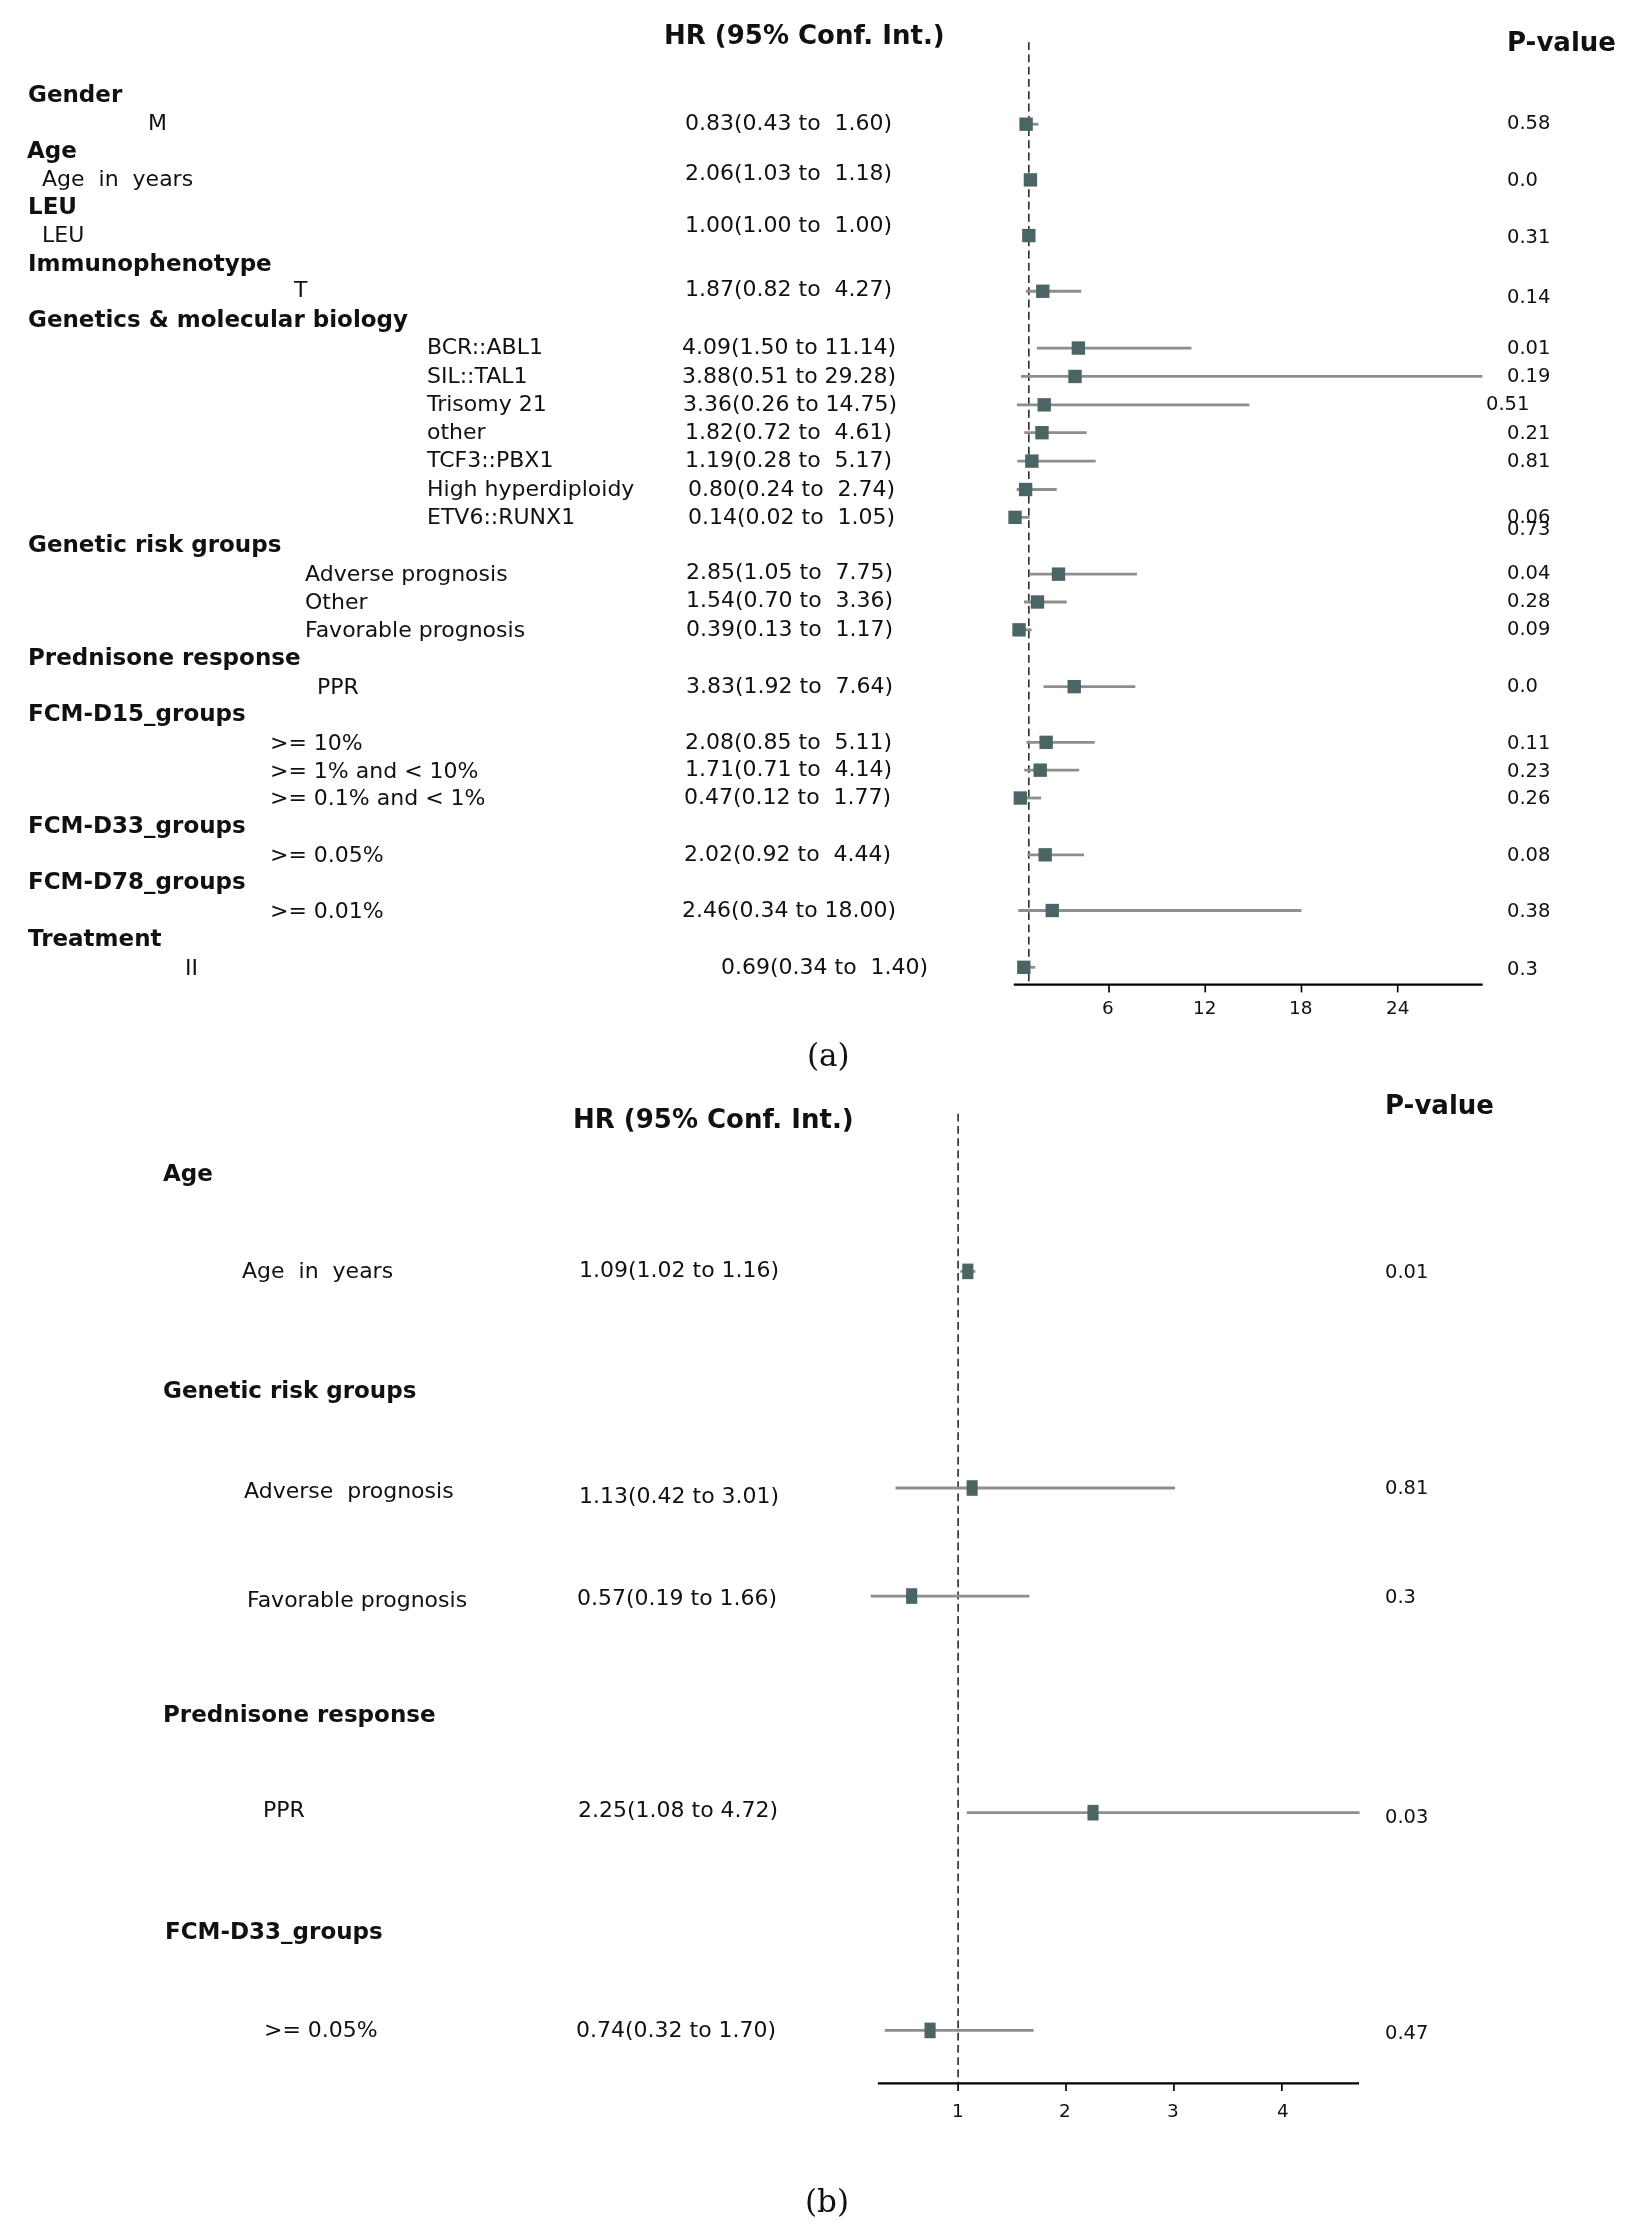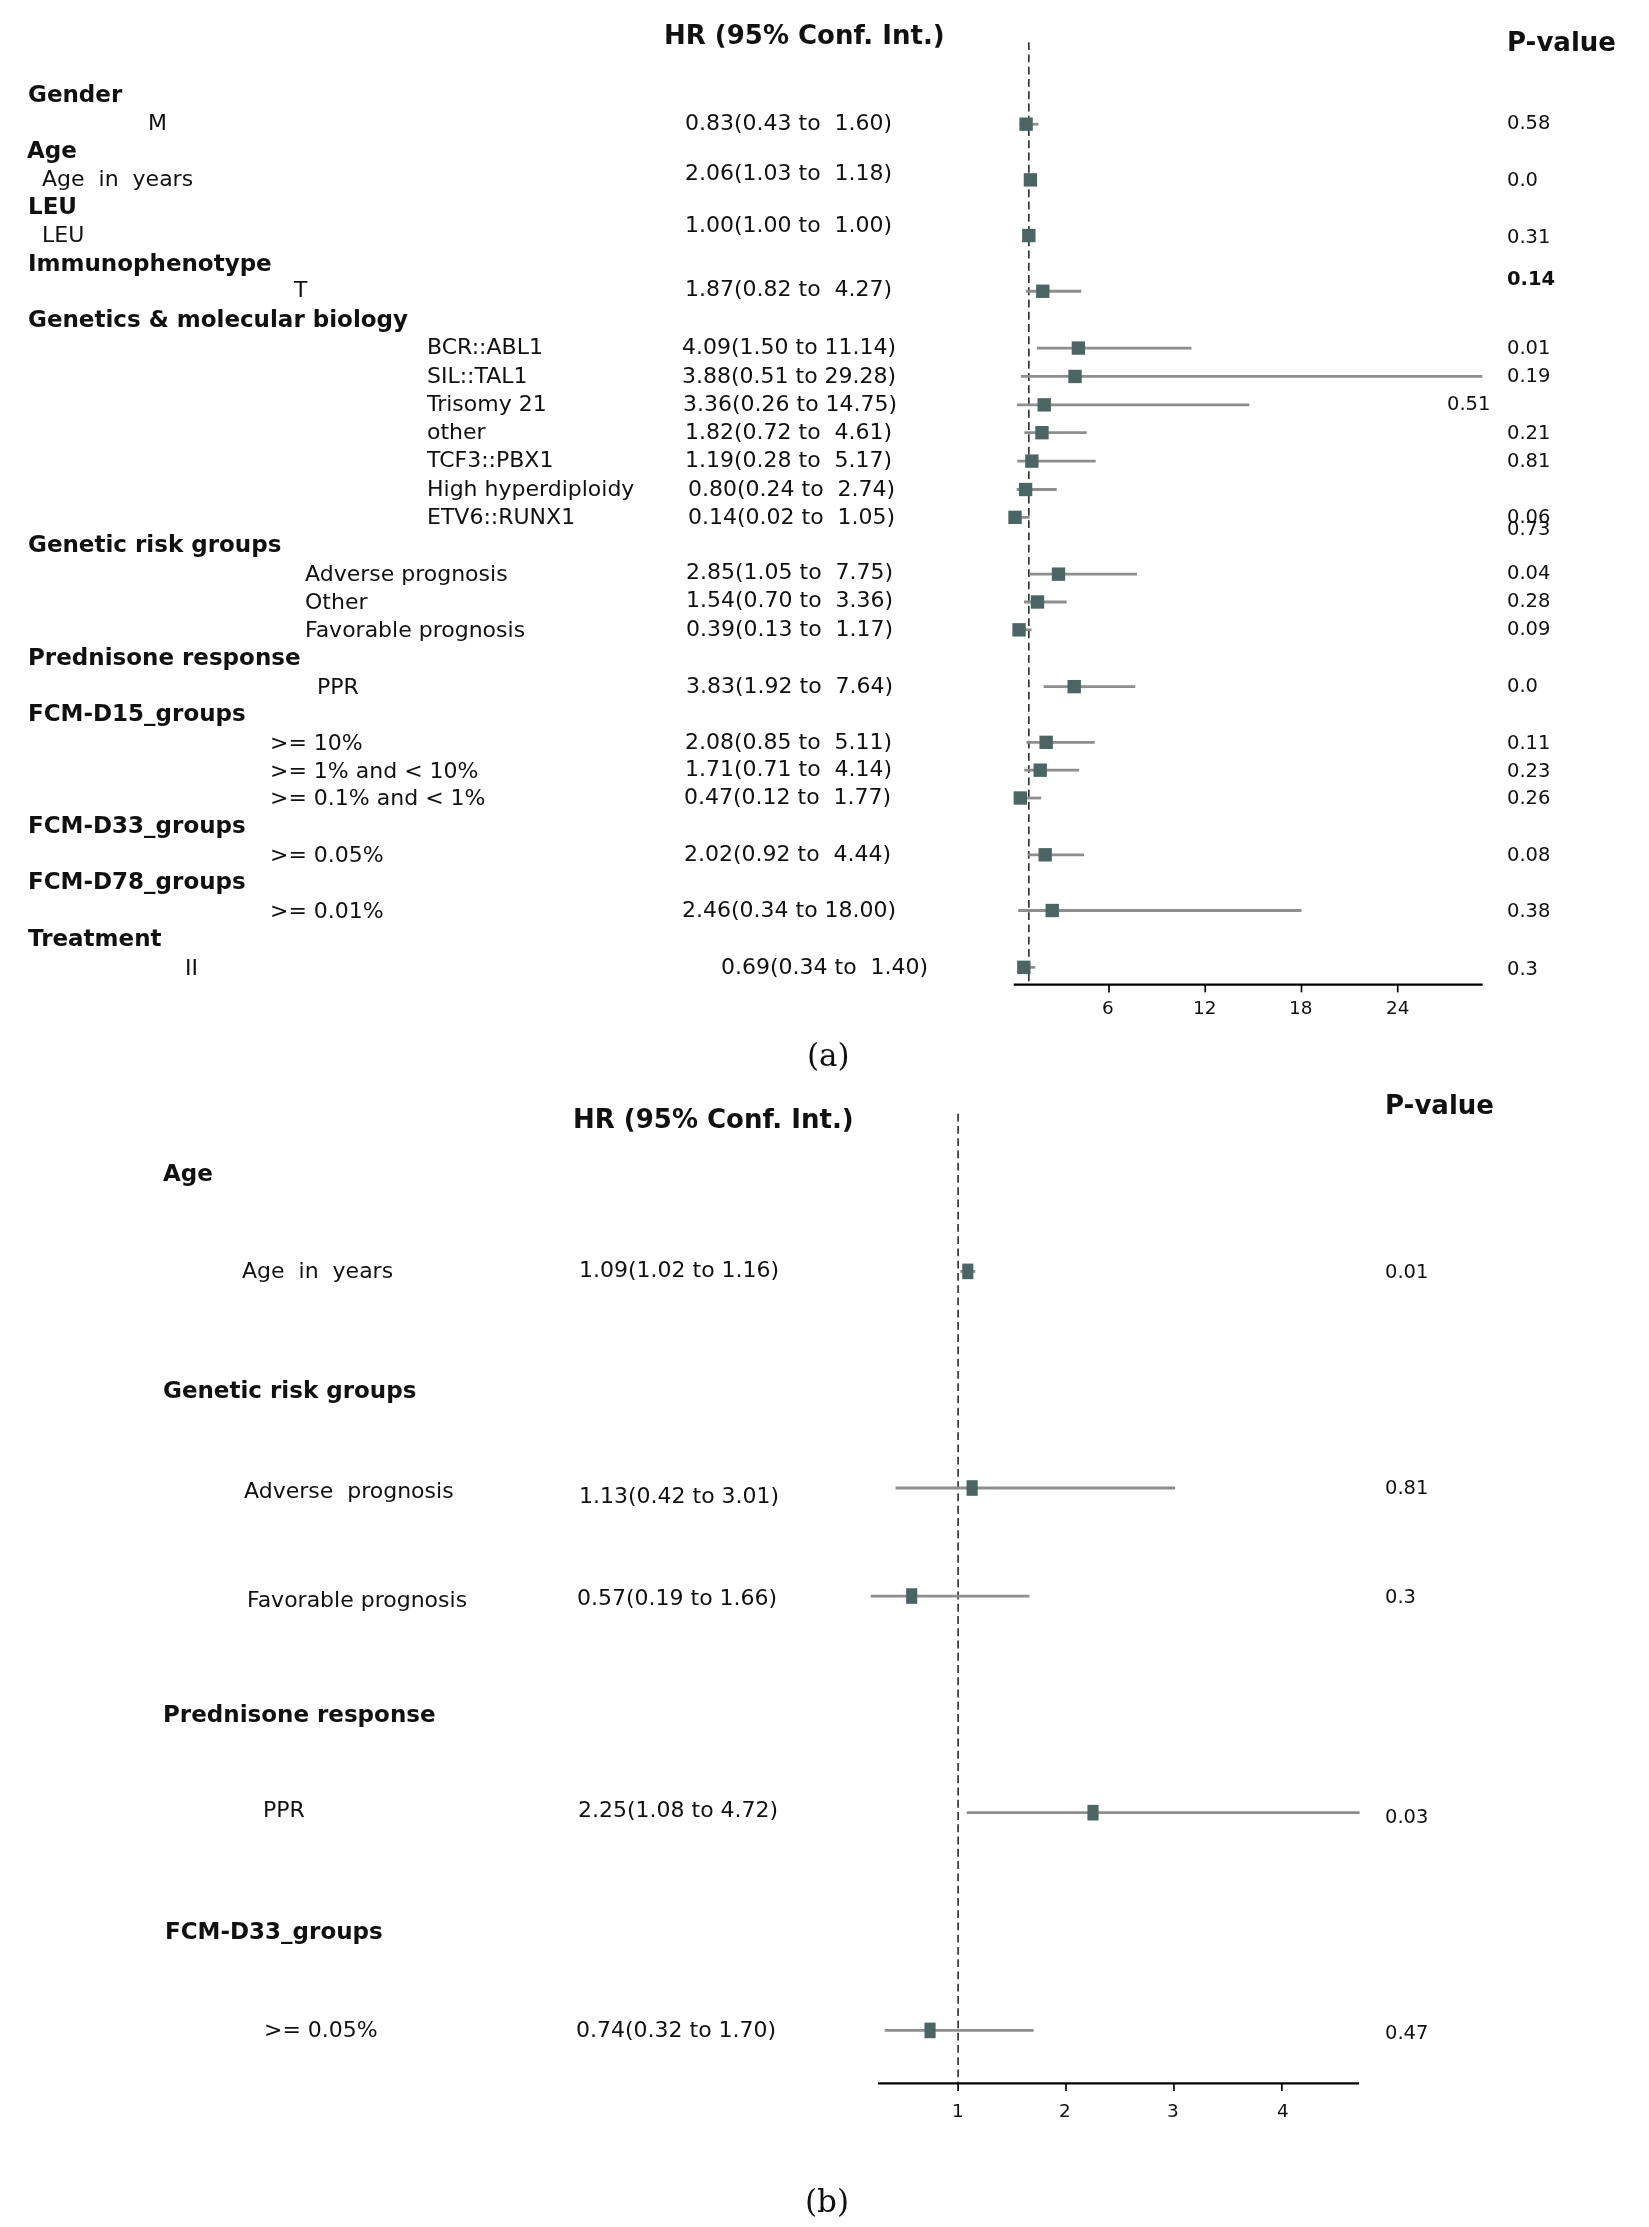--- a/index.html
+++ b/index.html
@@ -74,24 +74,24 @@
   <div class="abs hr" style="left:685px;top:729px;">2.08(0.85 to  5.11)</div>
   <div class="abs hr" style="left:685px;top:756px;">1.71(0.71 to  4.14)</div>
   <div class="abs hr" style="left:684px;top:784px;">0.47(0.12 to  1.77)</div>
   <div class="abs hr" style="left:684px;top:841px;text-align:center;">2.02(0.92 to  4.44)</div>
   <div class="abs hr" style="left:682px;top:897px;">2.46(0.34 to 18.00)</div>
   <div class="abs hr" style="left:721px;top:954px;">0.69(0.34 to  1.40)</div>
 
   <div class="abs pv" style="left:1507px;top:111px;">0.58</div>
   <div class="abs pv" style="left:1507px;top:168px;">0.0</div>
   <div class="abs pv" style="left:1507px;top:225px;">0.31</div>
-  <div class="abs pv" style="left:1507px;top:267px;font-weight:bold;">0.14</div>
+  <div class="abs pv" style="left:1507px;top:285px;">0.14</div>
   <div class="abs pv" style="left:1507px;top:336px;">0.01</div>
   <div class="abs pv" style="left:1507px;top:364px;">0.19</div>
-  <div class="abs pv" style="left:1447px;top:392px;text-align:right;">0.51</div>
+  <div class="abs pv" style="left:1486px;top:392px;text-align:right;">0.51</div>
   <div class="abs pv" style="left:1507px;top:421px;">0.21</div>
   <div class="abs pv" style="left:1507px;top:449px;">0.81</div>
   <div class="abs pv" style="left:1507px;top:477px;margin-top:40px;">0.73</div>
   <div class="abs pv" style="left:1507px;top:505px;">0.06</div>
   <div class="abs pv" style="left:1507px;top:561px;">0.04</div>
   <div class="abs pv" style="left:1507px;top:589px;">0.28</div>
   <div class="abs pv" style="left:1507px;top:617px;">0.09</div>
   <div class="abs pv" style="left:1507px;top:674px;">0.0</div>
   <div class="abs pv" style="left:1507px;top:731px;">0.11</div>
   <div class="abs pv" style="left:1507px;top:759px;text-align:right;">0.23</div>

